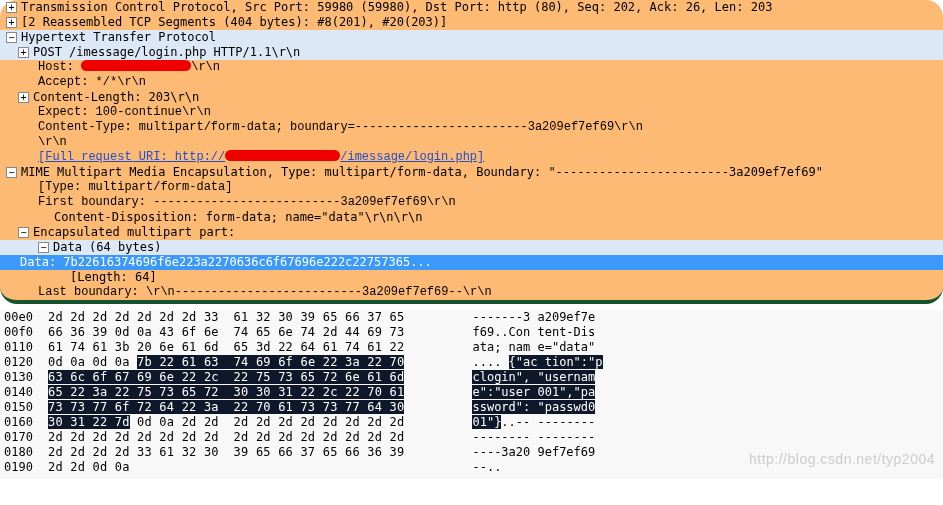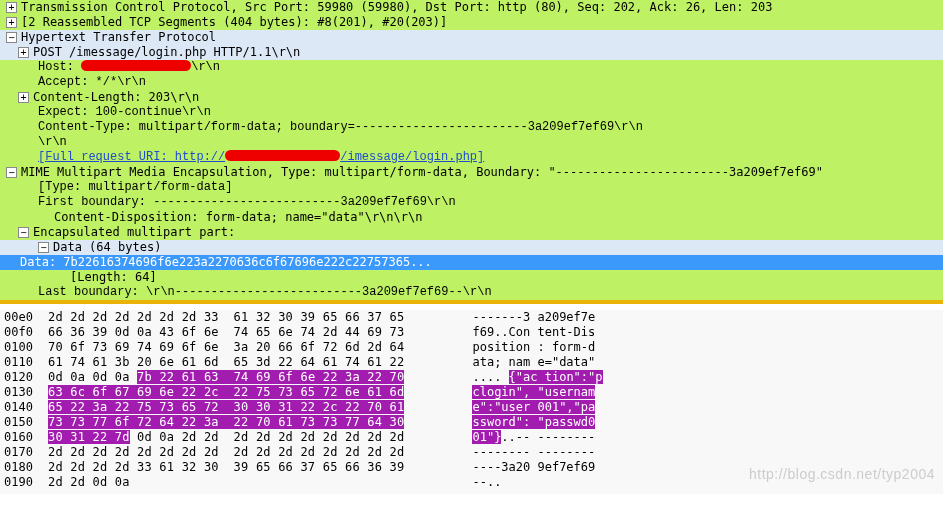--- a/index.html
+++ b/index.html
@@ -18,22 +18,23 @@
     width: 110px;
     height: 11px;
     background: #e00;
     border-radius: 6px;
     vertical-align: middle;
     position: relative;
     top: -1px;
   }
   .redacted.sm { width: 115px; }
   .pane-top {
-    background: #bef264;
-    border-bottom: 4px solid #eab308;
+    background: #fdba74;
+    border-bottom: 4px solid #14532d;
+    border-radius: 17px;
   }
   .pane-hex {
     background: #f8f8f8;
     position: relative;
     padding-bottom: 4px;
   }
   .tree-row {
     white-space: pre;
     padding-left: 0;
   }
@@ -61,21 +62,21 @@
   .sel-blue { background: #3b99fc; color: #fff; padding-left: 20px; }
   .link { color: #1f4dcc; text-decoration: underline; }
   .hex-row {
     white-space: pre;
     padding: 0 4px;
     font-family: "Lucida Console", Monaco, monospace;
   }
   .hex-row .offset { display:inline-block; width: 44px; }
   .hex-row .bytes  { display:inline-block; width: 410px; letter-spacing: 0.2px;}
   .hex-row .ascii  { display:inline-block; }
-  .hl { background: #a21caf; color: #fff; }
+  .hl { background: #0f172a; color: #fff; }
   .watermark {
     position: absolute;
     right: 8px;
     bottom: 12px;
     color: #ccc;
     font-family: Arial, sans-serif;
     font-size: 14px;
     letter-spacing: 0.5px;
   }
 </style>
@@ -125,21 +126,20 @@
   <div class="tree-row pad-noicon-l2"><span>Last boundary: \r\n--------------------------3a209ef7ef69--\r\n</span></div>
 
 </div>
 
 <div style="height:6px"></div>
 
 <div class="pane-hex">
   <div id="hex-container">
       <div class="hex-row"><span class="offset">00e0</span><span class="bytes">2d 2d 2d 2d 2d 2d 2d 33  61 32 30 39 65 66 37 65</span>  <span class="ascii">-------3 a209ef7e</span></div>
       <div class="hex-row"><span class="offset">00f0</span><span class="bytes">66 36 39 0d 0a 43 6f 6e  74 65 6e 74 2d 44 69 73</span>  <span class="ascii">f69..Con tent-Dis</span></div>
-      <div class="hex-row"><span class="offset">0100</span><span class="bytes">70 6f 73 69 74 69 6f 6e  3a 20 66 6f 72 6d 2d 64</span>  <span class="ascii">position : form-d</span></div>
       <div class="hex-row"><span class="offset">0110</span><span class="bytes">61 74 61 3b 20 6e 61 6d  65 3d 22 64 61 74 61 22</span>  <span class="ascii">ata; nam e="data"</span></div>
       <div class="hex-row"><span class="offset">0120</span><span class="bytes"><span>0d 0a 0d 0a </span><span class="hl">7b 22 61 63  74 69 6f 6e 22 3a 22 70</span></span>  <span class="ascii"><span>.... </span><span class="hl">{"ac tion":"p</span></span></div>
       <div class="hex-row"><span class="offset">0130</span><span class="bytes"><span class="hl">63 6c 6f 67 69 6e 22 2c  22 75 73 65 72 6e 61 6d</span></span>  <span class="ascii"><span class="hl">clogin", "usernam</span></span></div>
       <div class="hex-row"><span class="offset">0140</span><span class="bytes"><span class="hl">65 22 3a 22 75 73 65 72  30 30 31 22 2c 22 70 61</span></span>  <span class="ascii"><span class="hl">e":"user 001","pa</span></span></div>
       <div class="hex-row"><span class="offset">0150</span><span class="bytes"><span class="hl">73 73 77 6f 72 64 22 3a  22 70 61 73 73 77 64 30</span></span>  <span class="ascii"><span class="hl">ssword": "passwd0</span></span></div>
       <div class="hex-row"><span class="offset">0160</span><span class="bytes"><span class="hl">30 31 22 7d</span><span> 0d 0a 2d 2d  2d 2d 2d 2d 2d 2d 2d 2d</span></span>  <span class="ascii"><span class="hl">01"}</span><span>..-- --------</span></span></div>
       <div class="hex-row"><span class="offset">0170</span><span class="bytes">2d 2d 2d 2d 2d 2d 2d 2d  2d 2d 2d 2d 2d 2d 2d 2d</span>  <span class="ascii">-------- --------</span></div>
       <div class="hex-row"><span class="offset">0180</span><span class="bytes">2d 2d 2d 2d 33 61 32 30  39 65 66 37 65 66 36 39</span>  <span class="ascii">----3a20 9ef7ef69</span></div>
       <div class="hex-row"><span class="offset">0190</span><span class="bytes">2d 2d 0d 0a</span>  <span class="ascii">--..</span></div>
     </div>

